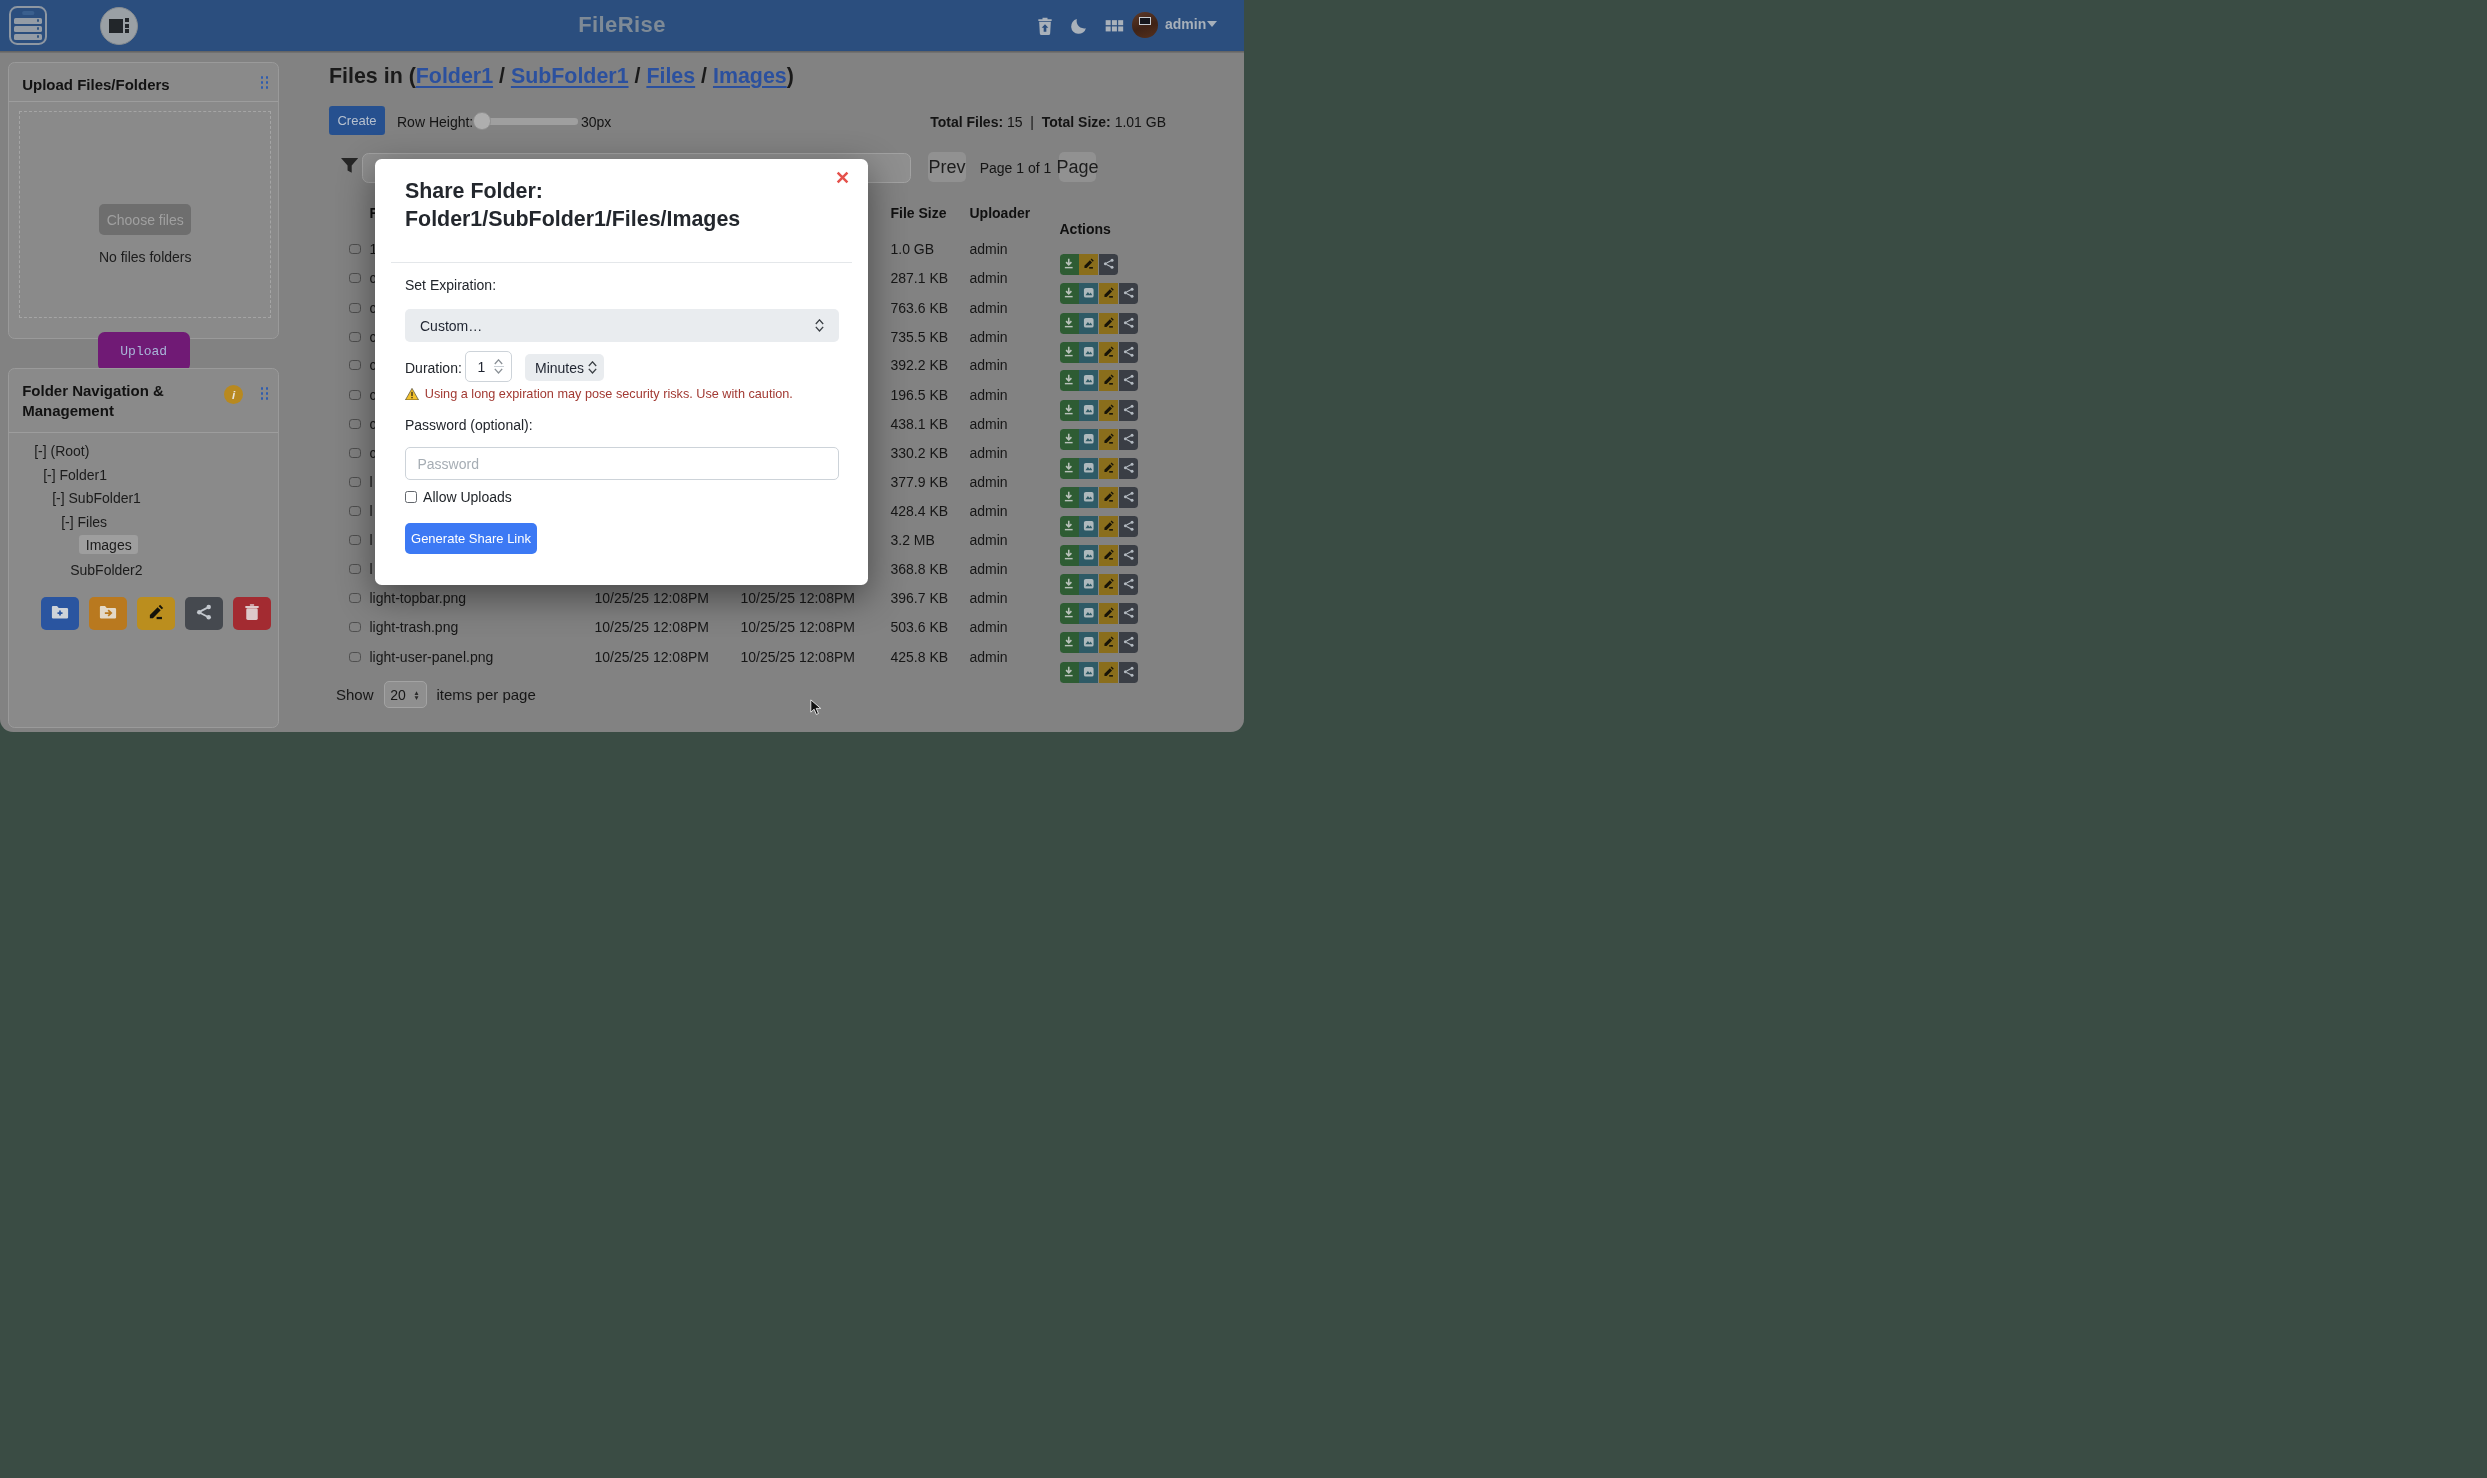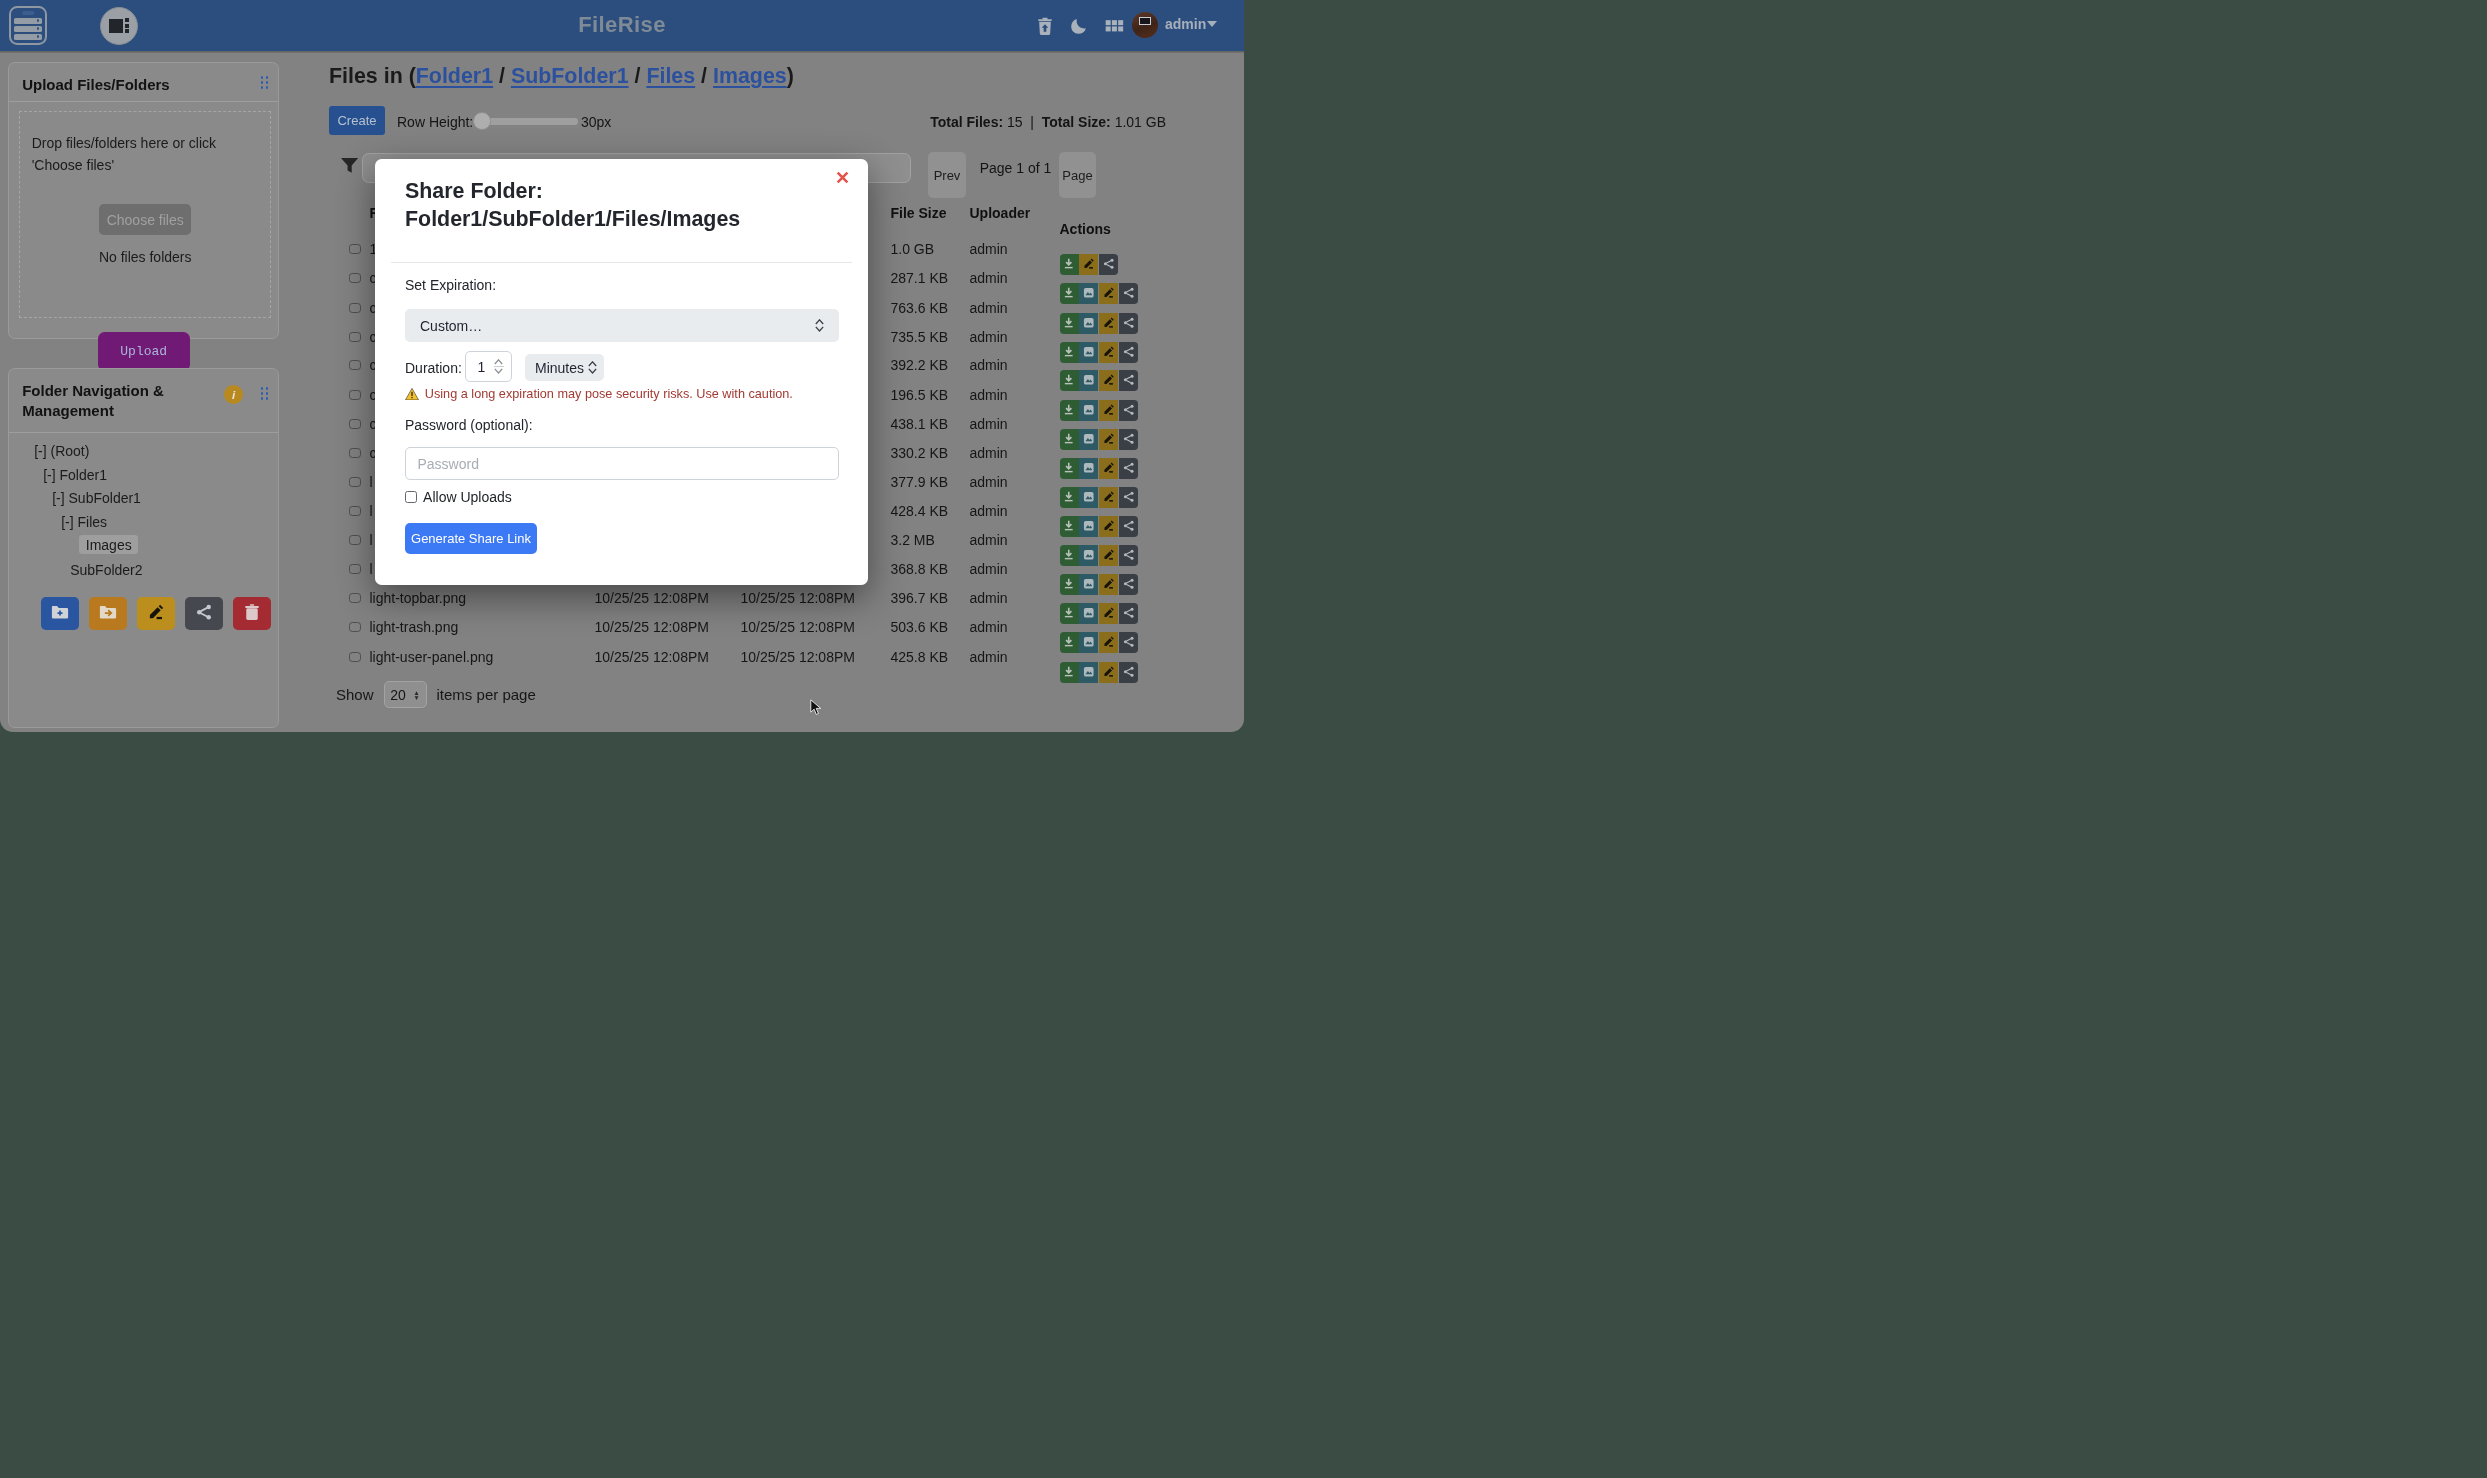--- a/index.html
+++ b/index.html
@@ -64,22 +64,22 @@
   #rh-label { position:absolute; left:397px; top:114px; font-size:14px; color:#141414; }
   #rh-slider { position:absolute; left:475px; top:118px; width:103px; height:6.6px; background:#9f9f9f; border-radius:3.3px; }
   #rh-thumb { position:absolute; left:-1.6px; top:-5.8px; width:17.3px; height:17.3px; border-radius:50%; background:#aeaeae; border:0.8px solid #8d8d8d; }
   #rh-value { position:absolute; left:581px; top:114px; font-size:14px; color:#141414; }
   #totals { position:absolute; right:78px; top:114px; font-size:14px; color:#141414; }
   #totals b { font-weight:bold; }
 
   #filter-ico { position:absolute; left:341px; top:158px; width:17.3px; height:17.3px; color:#262626; }
   #search-input { position:absolute; left:362px; top:153px; width:549px; height:30px; background:#8f8f8f;
                   border:0.8px solid #a2a2a2; border-radius:6.6px; }
-  .pg-btn { position:absolute; top:152px; height:46px; background:#919191; border-radius:5px; color:#1d1d1d;
-            font-size:13px; display:flex; align-items:center; justify-content:center; }
+  .pg-btn { position:absolute; top:152px; height:30px; background:#919191; border-radius:5px; color:#1d1d1d;
+            font-size:18px; display:flex; align-items:center; justify-content:center; }
   #prev-btn { left:928px; width:38px; }
   #next-btn { left:1059px; width:37px; }
   #page-status { position:absolute; left:975px; top:160px; width:81px; text-align:center; font-size:14px; color:#141414; }
 
   
   #thead { position:absolute; left:344px; top:202px; width:818px; height:21.4px; display:flex; align-items:center;
            font-size:14px; font-weight:bold; color:#101010; }
   .frow { position:absolute; left:344px; width:818px; height:29px; display:flex; align-items:center; font-size:14px; color:#161616; }
   .c-cb { width:25.5px; display:flex; align-items:center; }
   .c-name { width:225px; overflow:hidden; white-space:nowrap; }
@@ -193,24 +193,20 @@
     <div class="drag-dots">
           <i></i>
           <i></i>
           <i></i>
           <i></i>
           <i></i>
           <i></i>
         </div>
     <div class="card-divider" style="position:absolute;left:0;right:0;top:38px"></div>
     <div id="dropzone">
-      <div id="dz-text">
-        <span>Drop files/folders here or click</span><br>
-        <span>'Choose files'</span>
-      </div>
       <div id="choose-btn">Choose files</div>
       <div id="no-files">No files folders</div>
     </div>
     <div id="upload-btn">Upload</div>
   </div>
 
   <div class="card" id="card-nav">
     <div class="card-title" style="width:206px">
       <span>Folder Navigation &amp;</span><br>
       <span>Management</span>

